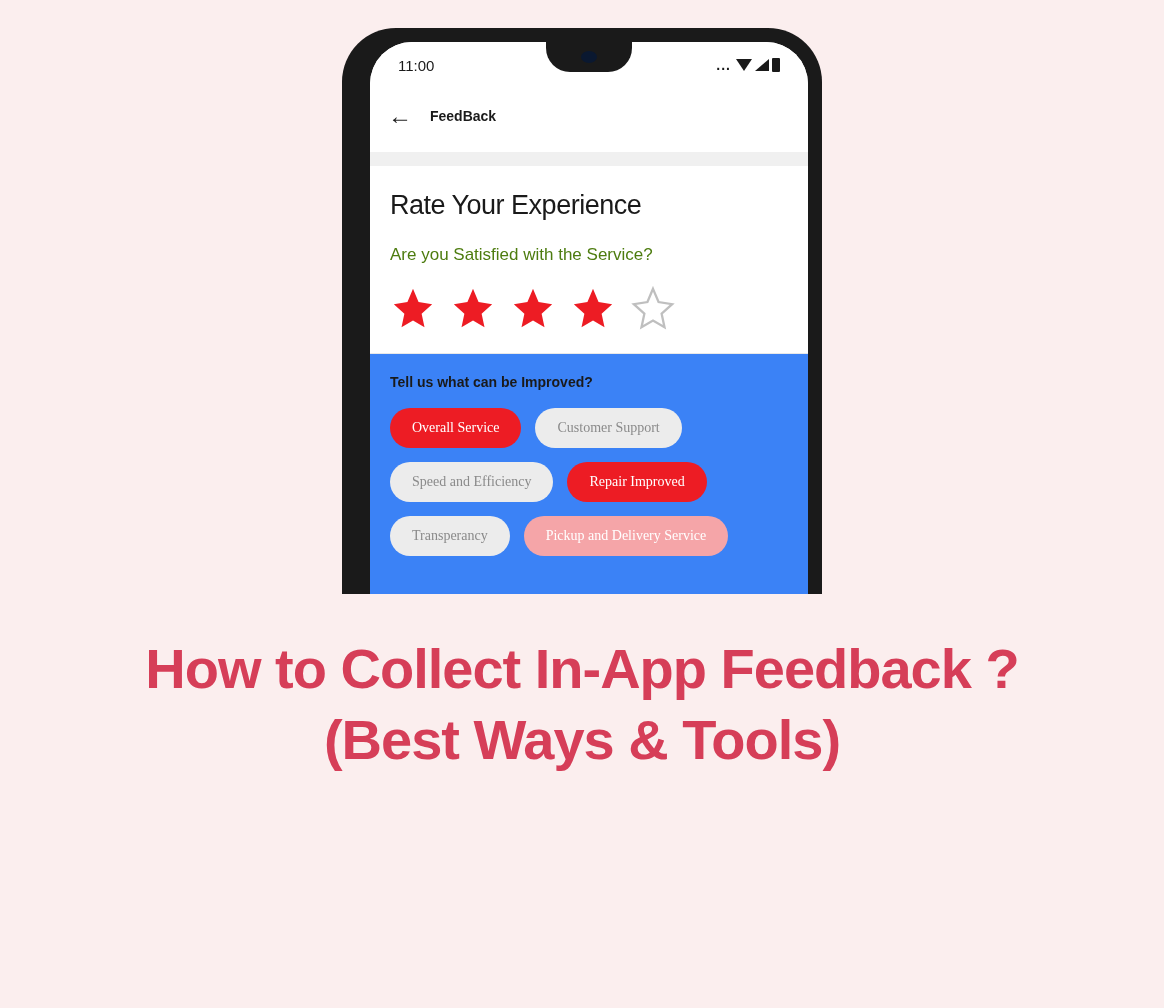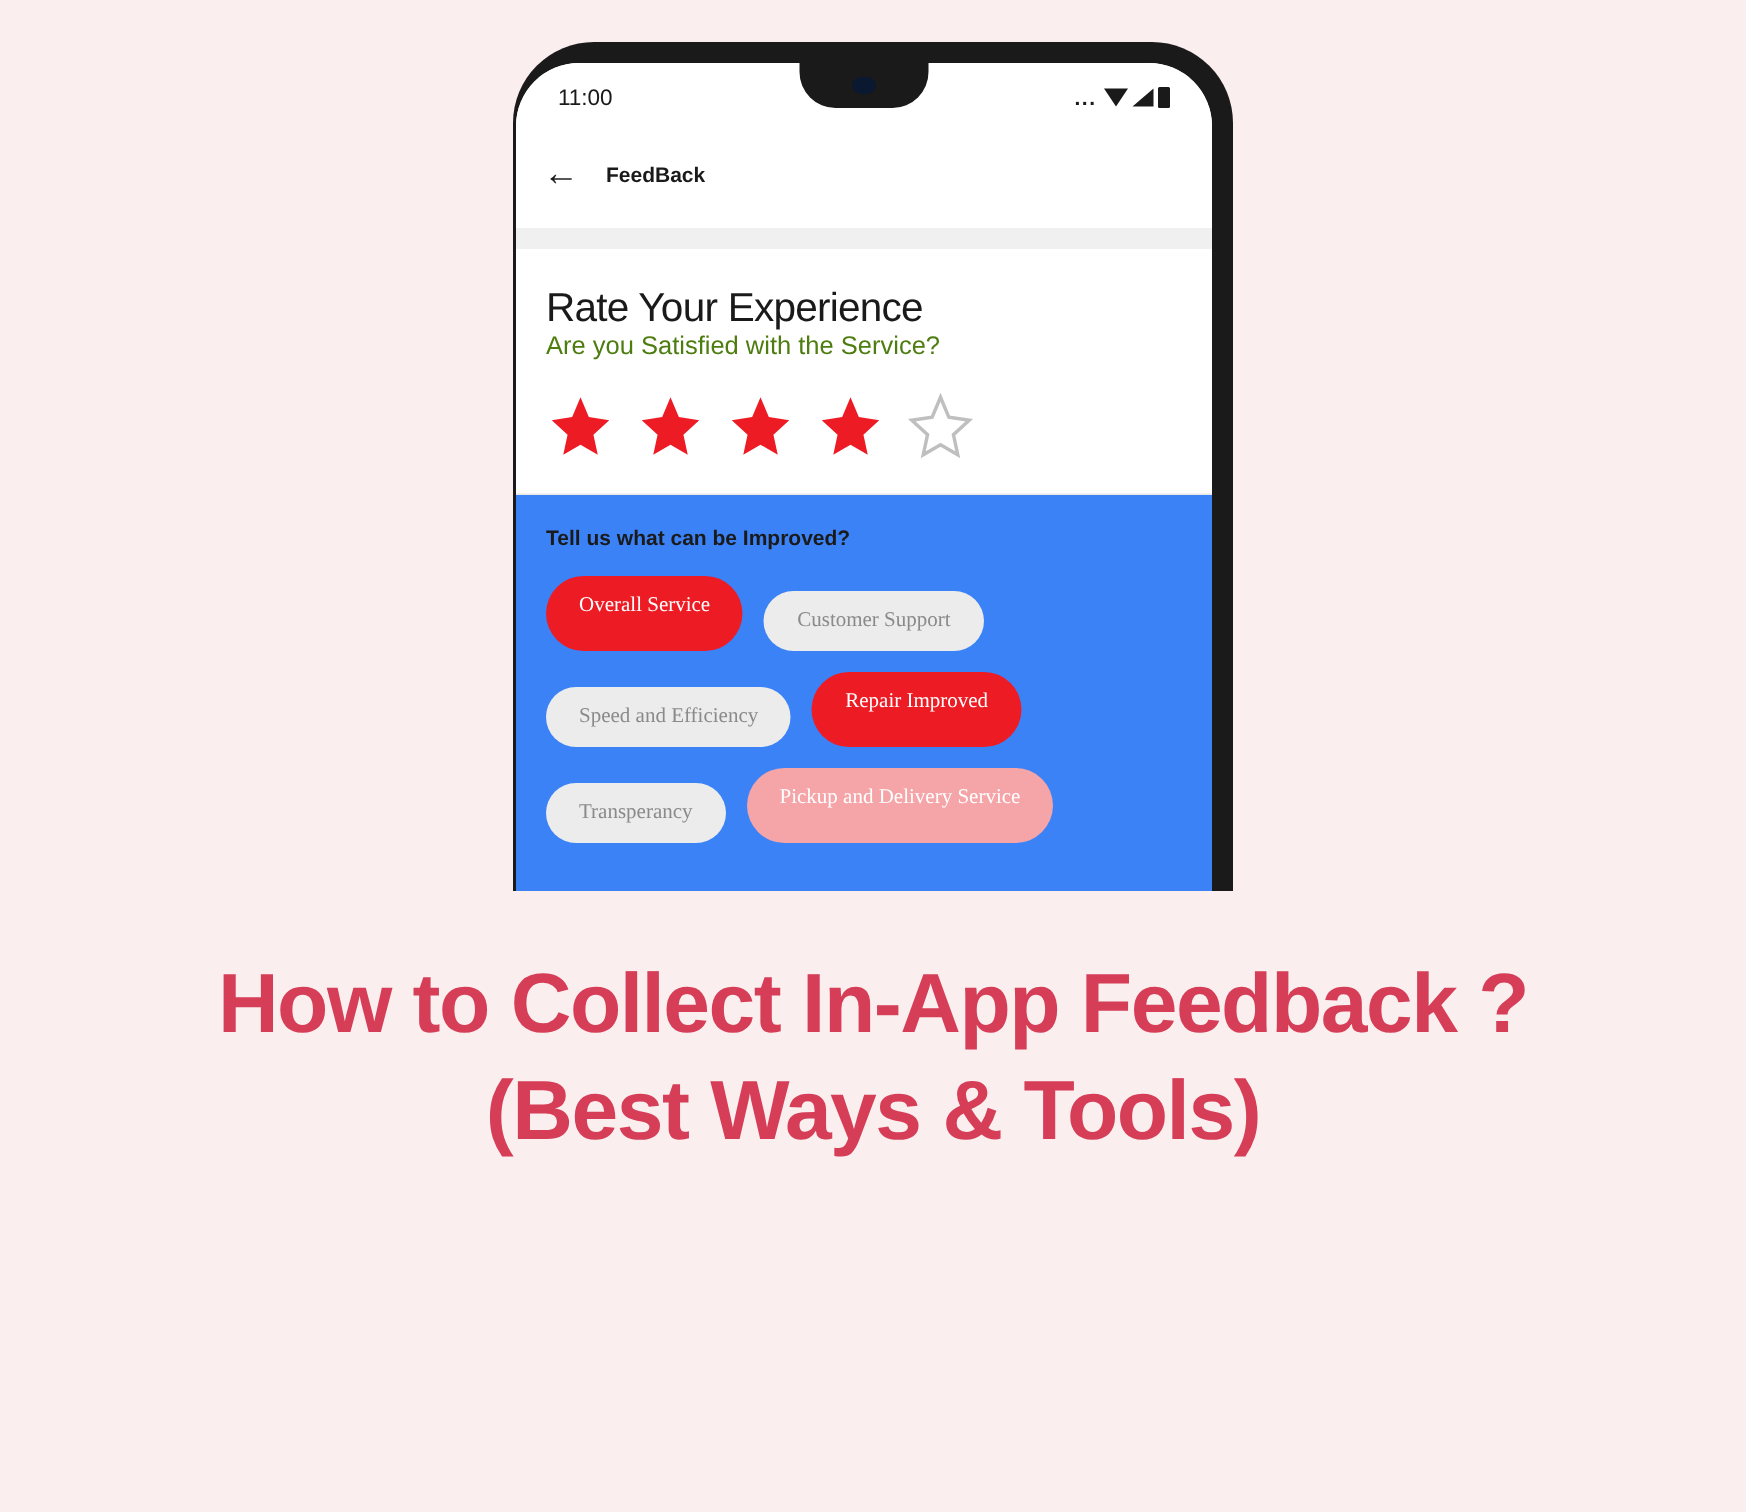--- a/index.html
+++ b/index.html
@@ -16,21 +16,21 @@
       margin-top: 28px;
       position: relative;
       width: 480px;
       height: 566px;
       overflow: hidden;
     }
     .phone-frame {
       width: 480px;
       background: #1a1a1a;
       border-radius: 54px 54px 0 0;
-      padding: 14px 14px 0 2px;
+      padding: 14px 14px 0 28px;
       position: relative;
     }
     .phone-screen {
       background: #f8f8f8;
       border-radius: 42px 42px 0 0;
       overflow: hidden;
       position: relative;
       height: 552px;
     }
     .notch {
@@ -121,21 +121,21 @@
     }
     .content-section {
       background: #ffffff;
       padding: 24px 20px 22px 20px;
     }
     .rate-title {
       font-size: 27px;
       font-weight: 400;
       color: #1a1a1a;
       letter-spacing: -0.5px;
-      margin-bottom: 0;
+      margin-bottom: 24px;
     }
     .rate-subtitle {
       font-size: 17px;
       color: #4d7c0f;
       margin-bottom: 20px;
     }
     .stars-row {
       display: flex;
       gap: 14px;
     }
@@ -176,21 +176,20 @@
       background: #ed1c24;
       color: #ffffff;
     }
     .pill.selected-pink {
       background: #f5a5a8;
       color: #ffffff;
     }
     .pill.unselected {
       background: #ececec;
       color: #8a8a8a;
-      margin-top: 10px;
     }
     .article-title {
       margin-top: 40px;
       font-size: 56px;
       font-weight: 700;
       color: #d63e58;
       text-align: center;
       line-height: 1.26;
       letter-spacing: -1px;
       max-width: 900px;

